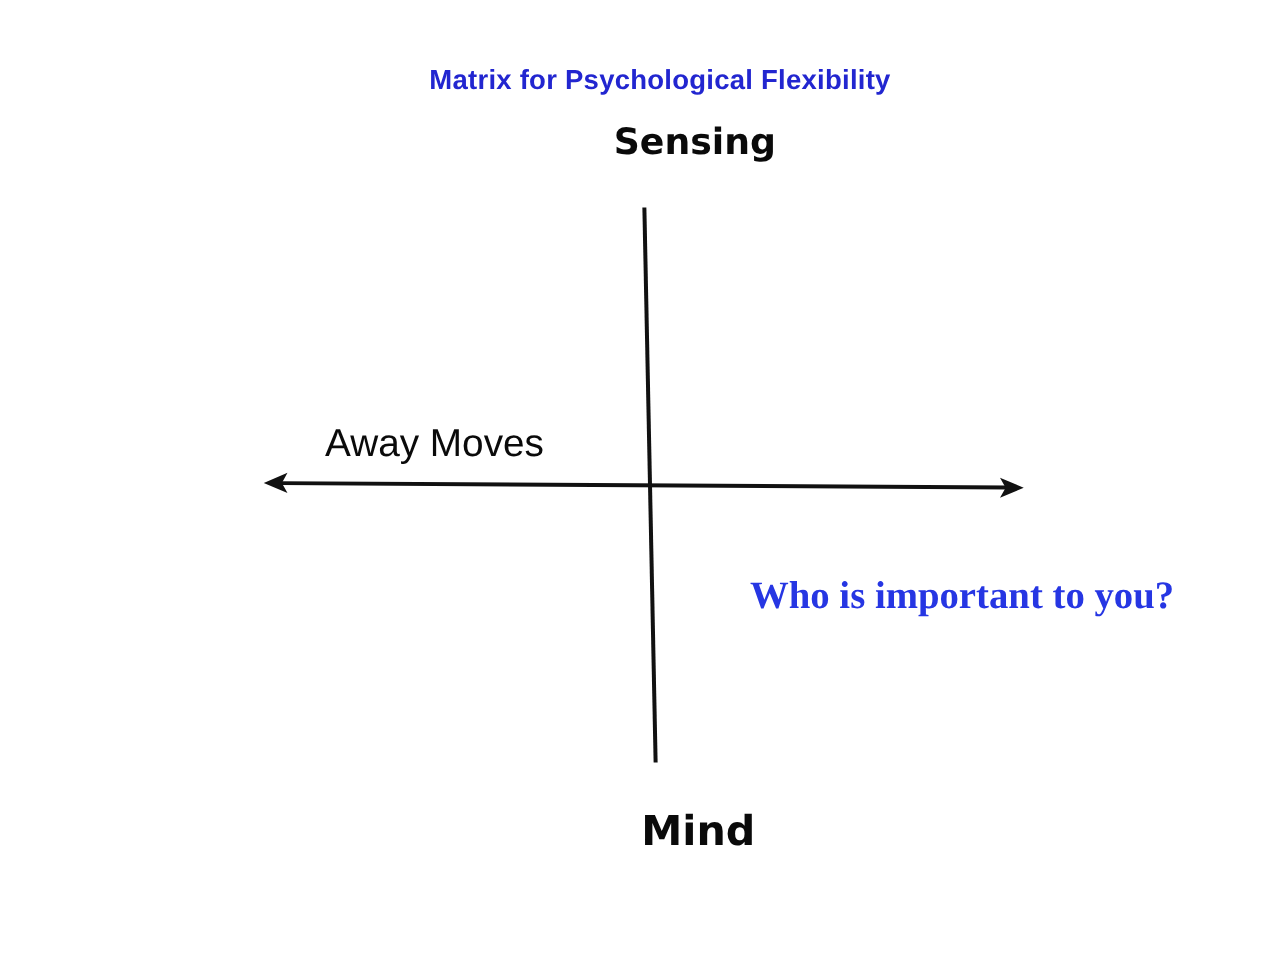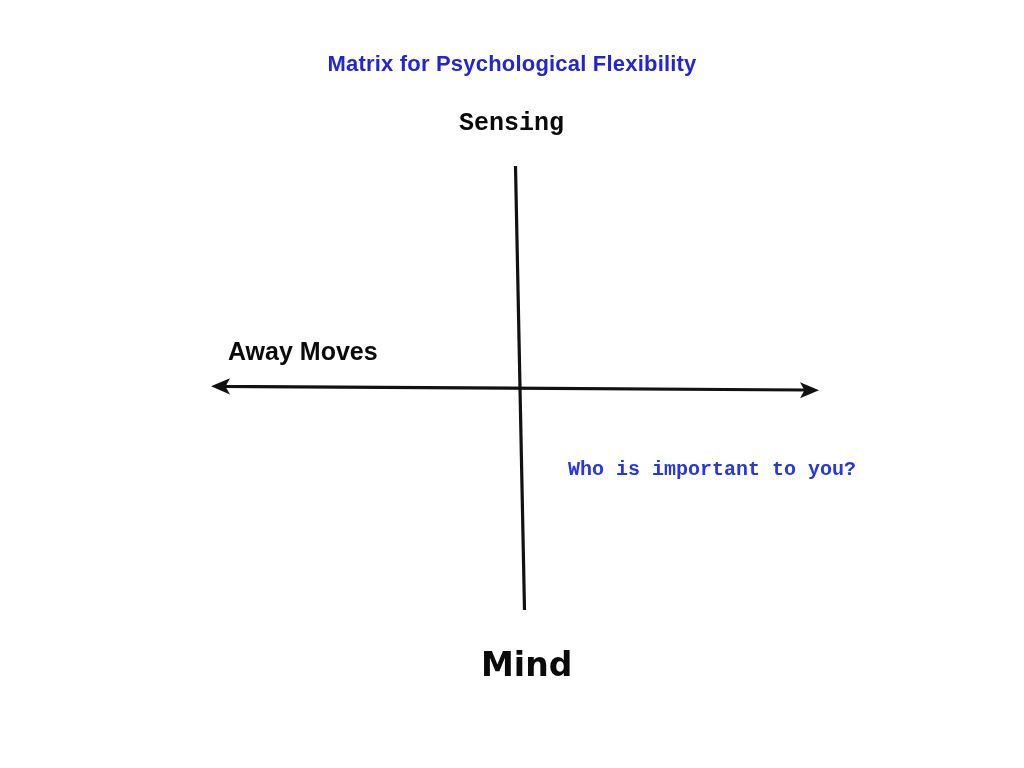--- a/index.html
+++ b/index.html
@@ -8,68 +8,67 @@
     background: #ffffff;
   }
   .slide {
     position: relative;
     width: 1024px;
     height: 768px;
     background: var(--background, #ffffff);
     overflow: hidden;
     font-family: "Liberation Sans", sans-serif;
   }
-  .abs { position: absolute; white-space: nowrap; }
+  .abs { position: absolute; white-space: nowrap; padding-left: 32px; }
 
   .slide-title {
     left: 0;
     right: 0;
     top: 51px;
     text-align: center;
     font-size: 22px;
     font-weight: bold;
     letter-spacing: 0.2px;
     color: var(--title_blue, #2226d0);
     font-family: "Liberation Sans", sans-serif;
   }
 
   .axis-label-comic {
     color: var(--text_black, #0a0a0a);
     font-family: "DejaVu Sans", sans-serif;
     font-weight: bold;
   }
   .label-sensing {
     left: 459px;
-    top: 109px;
-    font-size: 25px;
-    font-family: Liberation Mono, monospace;
+    top: 96px;
+    font-size: 29px;
   }
   .label-mind {
     left: 481px;
     top: 645px;
     font-size: 33px;
   }
 
   .quadrant-label {
     color: var(--text_black, #0a0a0a);
     font-family: "Liberation Sans", sans-serif;
-    font-weight: bold;
-    font-size: 25px;
+    font-weight: normal;
+    font-size: 31px;
     top: 337px;
   }
   .label-away { left: 228px; }
   .label-toward { left: 611px; }
 
   .question-label {
     left: 568px;
     top: 458px;
-    font-size: 20px;
+    font-size: 31px;
     font-weight: bold;
     color: var(--annotation_blue, #2636e3);
-    font-family: Liberation Mono, monospace;
+    font-family: Liberation Serif, serif;
     text-align: right;
   }
 
   .axes-svg {
     position: absolute;
     left: 0;
     top: 0;
     width: 1024px;
     height: 768px;
   }

